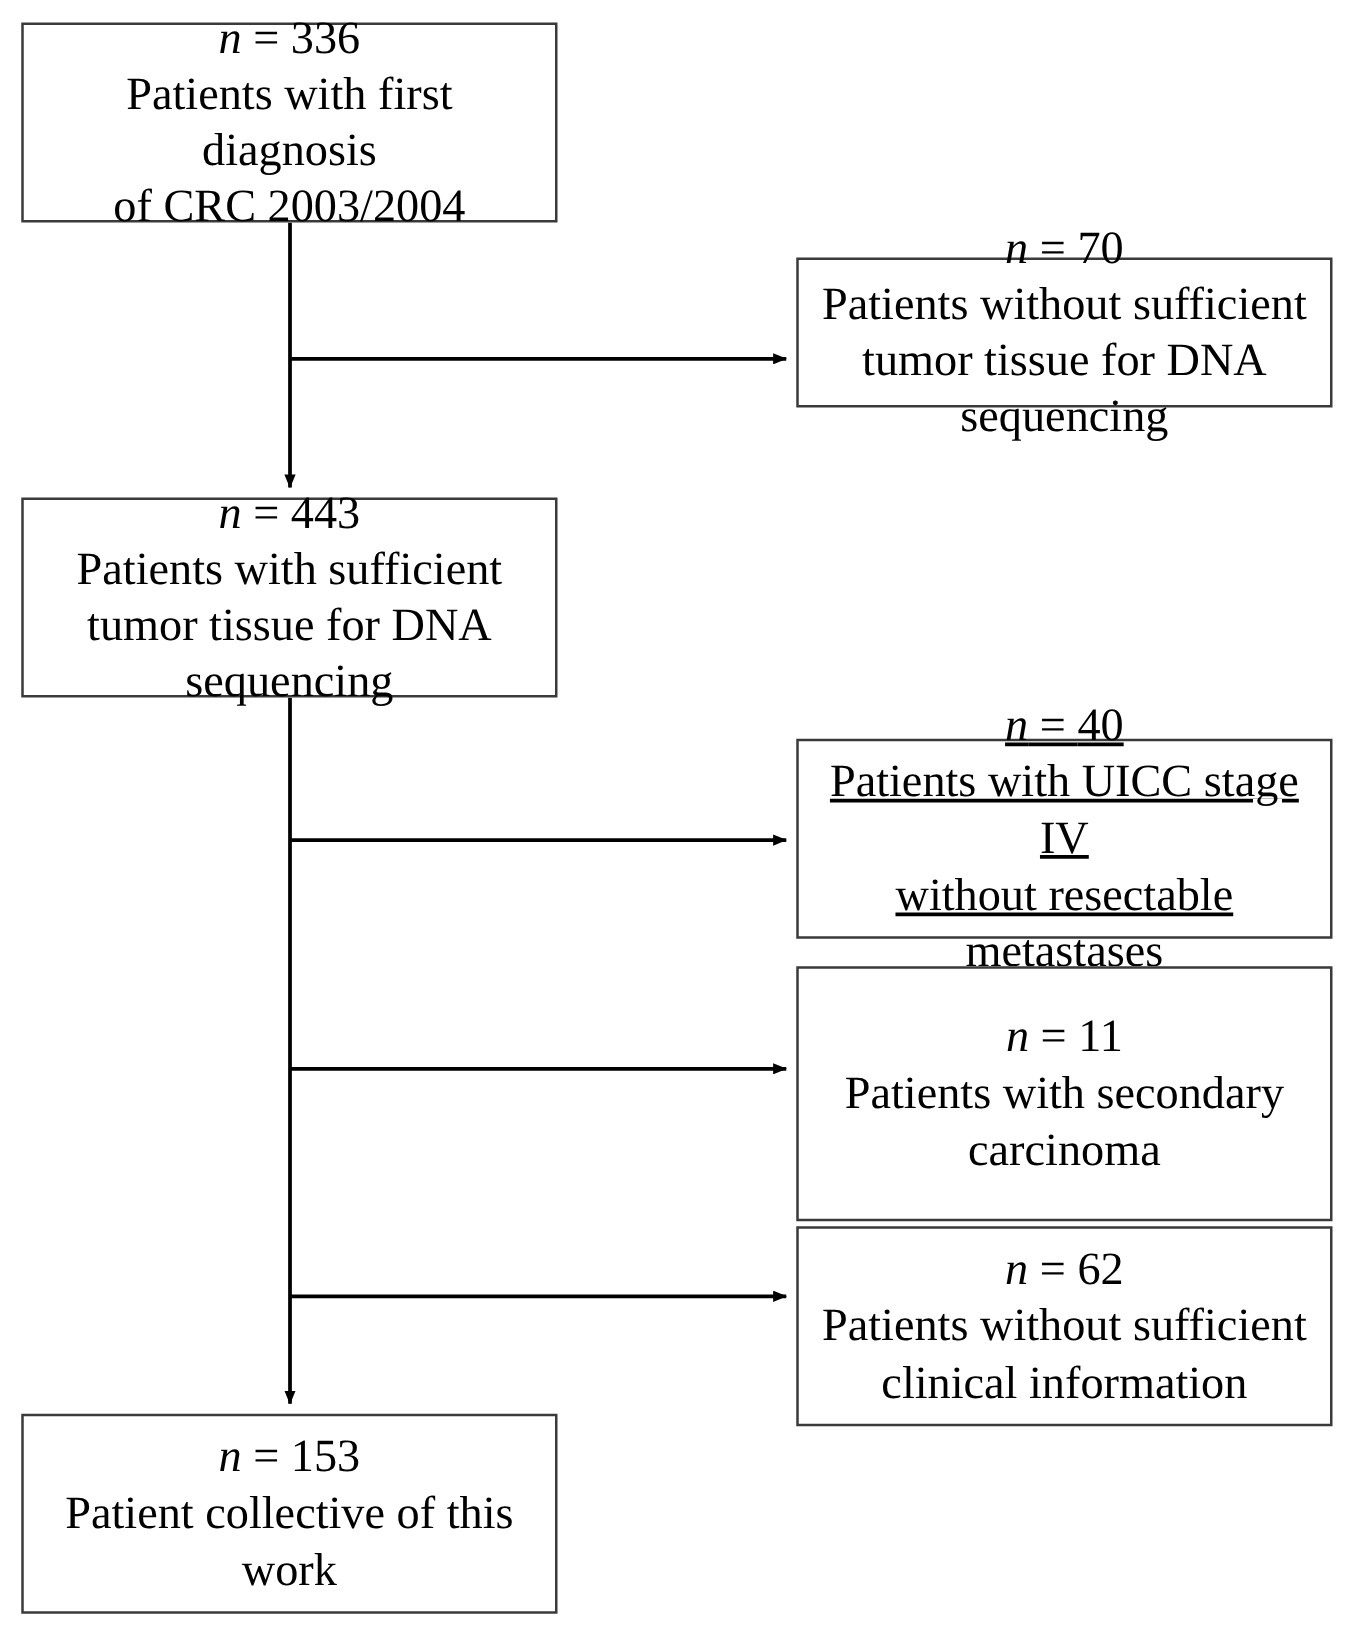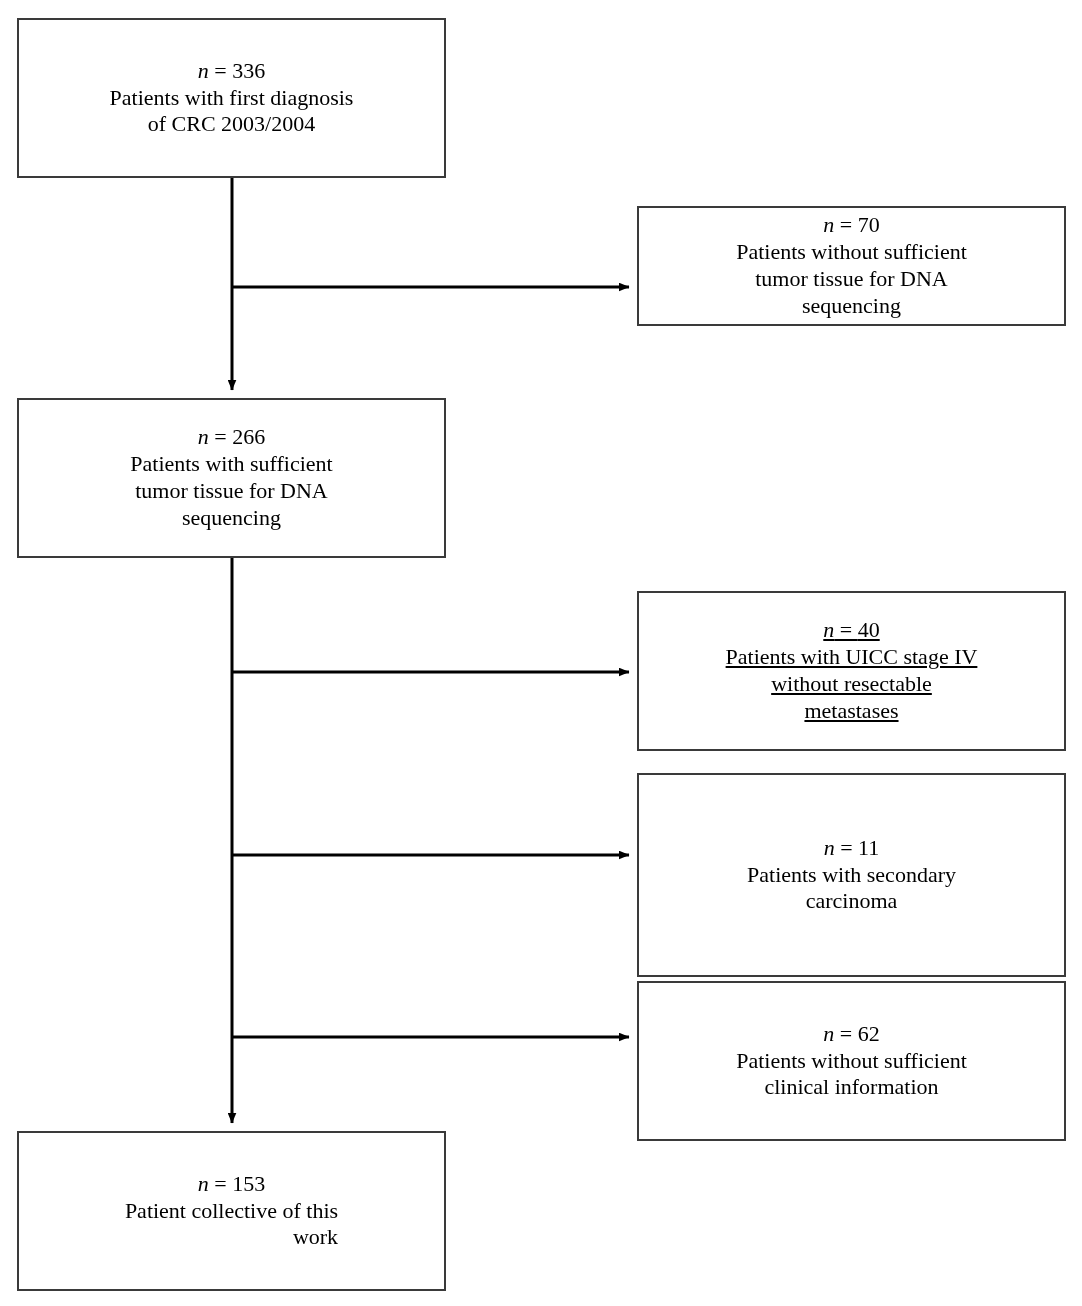--- a/index.html
+++ b/index.html
@@ -30,21 +30,21 @@
     box-sizing: border-box;
     border: 2px solid #3a3a3a;
     background: #ffffff;
     display: flex;
     flex-direction: column;
     align-items: center;
     justify-content: center;
     text-align: center;
     padding: 2px 10px;
     line-height: 1.22;
-    font-size: 22px;
+    font-size: 37px;
   }
   .node-count {
     white-space: nowrap;
   }
   .node-count .italic-n {
     font-style: italic;
   }
   .node-label {
     white-space: pre-line;
   }
@@ -52,21 +52,21 @@
   .node-left  { left: 17px;  width: 429px; }
   
   .node-right { left: 637px; width: 429px; }
 
   .n1 { top: 18px;   height: 160px; }
   .n2 { top: 206px;  height: 120px; }
   .n3 { top: 398px;  height: 160px; }
   .n4 { top: 591px;  height: 160px; text-decoration: underline; }
   .n5 { top: 773px;  height: 204px; }
   .n6 { top: 981px;  height: 160px; }
-  .n7 { top: 1131px; height: 160px; text-align: right; }
+  .n7 { top: 1131px; height: 160px; }
 </style>
 </head>
 <body>
 
 <div id="canvas">
 
   <svg id="flow-svg" viewBox="0 0 1082 1306" xmlns="http://www.w3.org/2000/svg">
     <defs>
       <marker id="arrowhead" markerWidth="11" markerHeight="9" refX="10.5" refY="4.5" orient="auto" markerUnits="userSpaceOnUse">
         <path d="M 0 0 L 11 4.5 L 0 9 z" fill="#000000"></path>
@@ -93,21 +93,21 @@
   </div>
 
   <div class="node node-right n2">
     <div class="node-count"><span class="italic-n">n</span> = <span>70</span></div>
     <div class="node-label">Patients without sufficient
 tumor tissue for DNA
 sequencing</div>
   </div>
 
   <div class="node node-left n3">
-    <div class="node-count"><span class="italic-n">n</span> = <span>266</span></div>
+    <div class="node-count"><span class="italic-n">n</span> = <span>443</span></div>
     <div class="node-label">Patients with sufficient
 tumor tissue for DNA
 sequencing</div>
   </div>
 
   <div class="node node-right n4">
     <div class="node-count"><span class="italic-n">n</span> = <span>40</span></div>
     <div class="node-label">Patients with UICC stage IV
 without resectable
 metastases</div>

